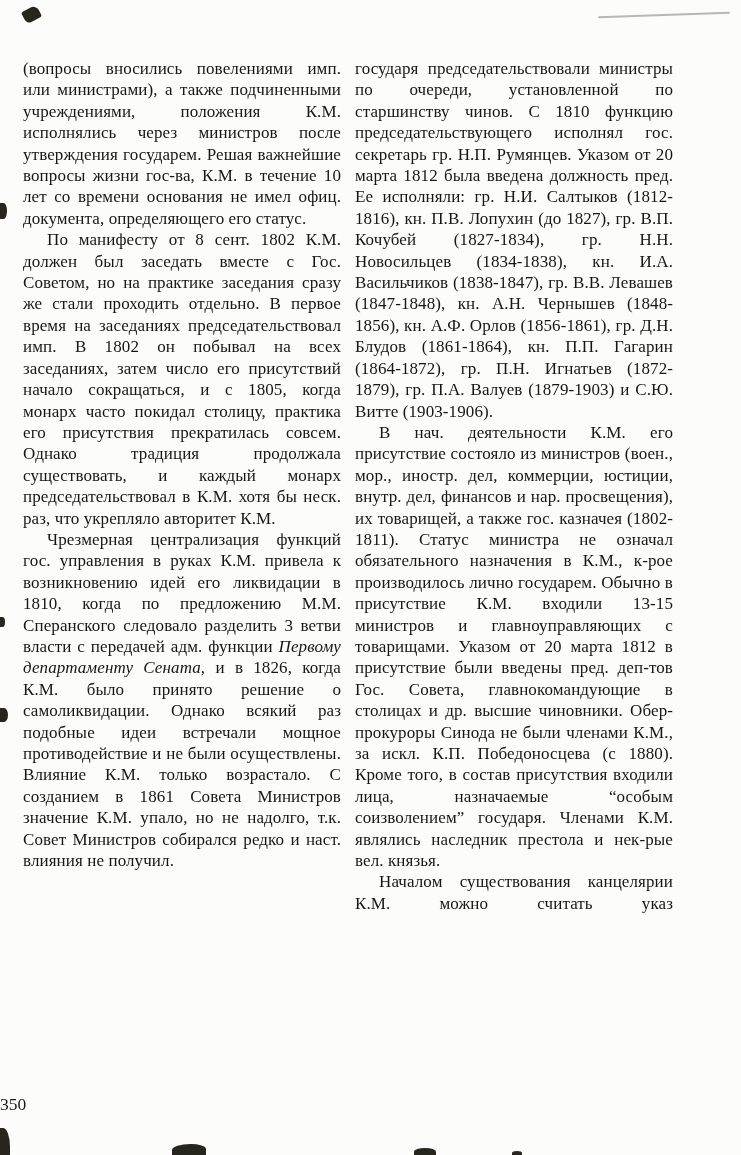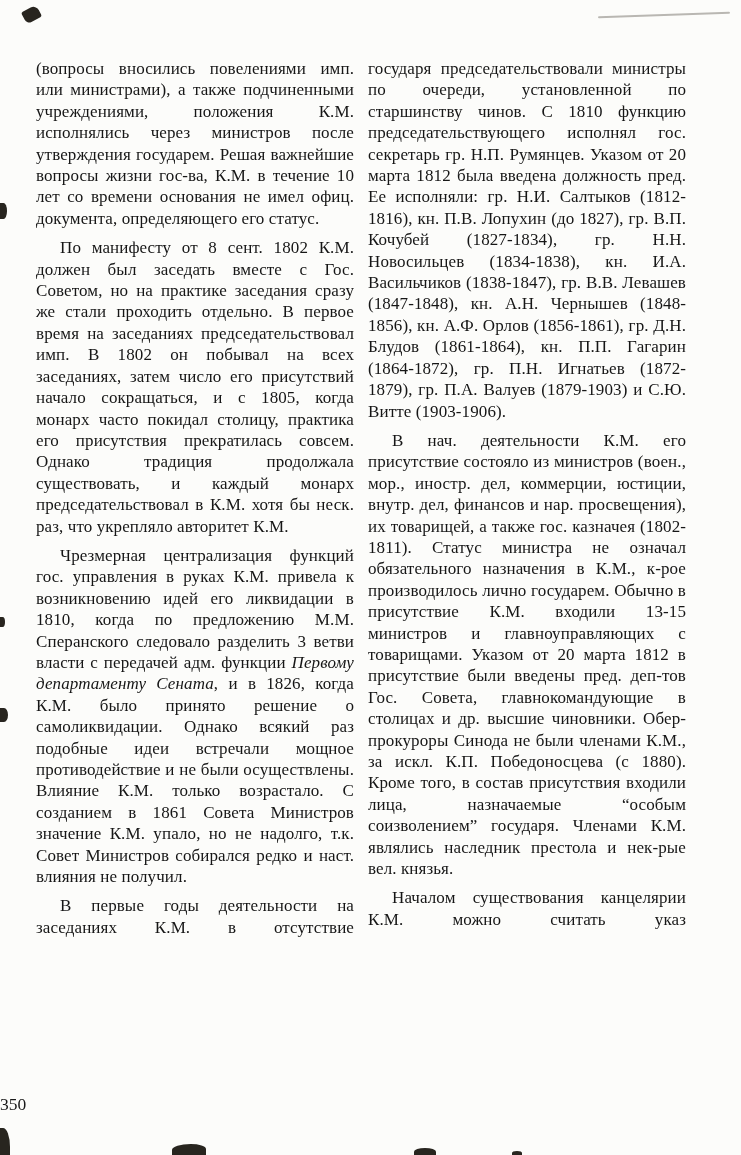--- a/index.html
+++ b/index.html
@@ -12,34 +12,34 @@
   .page {
     position: relative;
     width: 741px;
     height: 1155px;
     background: #fcfcfa;
     font-family: "Liberation Serif", "DejaVu Serif", serif;
     color: #161616;
   }
   .content {
     position: absolute;
-    left: 36px;
+    left: 23px;
     top: 58px;
     display: flex;
     gap: 14px;
   }
   .col {
     width: 318px;
     font-size: 17px;
     line-height: 21.4px;
     text-align: justify;
     letter-spacing: 0.1px;
   }
   .para { text-indent: 0; }
-  .para.indent { text-indent: 24px; margin-top: 8px; }
+  .para.indent { text-indent: 24px; }
   
   .para.cont { text-align-last: justify; }
   .para i { font-style: italic; }
   .page-number {
     position: absolute;
     top: 1094px;
     left: 0;
     width: 741px;
     text-align: left;
     font-size: 17.5px;
@@ -69,21 +69,20 @@
 <body>
 
 <div class="page">
 
   <div class="content">
 
     <div class="col">
       <p class="para">(вопросы вносились повелениями имп. или министрами), а также подчиненными учреждениями, положения К.М. исполнялись через министров после утверждения государем. Решая важнейшие вопросы жизни гос-ва, К.М. в течение 10 лет со времени основания не имел офиц. документа, определяющего его статус.</p>
       <p class="para indent">По манифесту от 8 сент. 1802 К.М. должен был заседать вместе с Гос. Советом, но на практике заседания сразу же стали проходить отдельно. В первое время на заседаниях председательствовал имп. В 1802 он побывал на всех заседаниях, затем число его присутствий начало сокращаться, и с 1805, когда монарх часто покидал столицу, практика его присутствия прекратилась совсем. Однако традиция продолжала существовать, и каждый монарх председательствовал в К.М. хотя бы неск. раз, что укрепляло авторитет К.М.</p>
       <p class="para indent"><span>Чрезмерная централизация функций гос. управления в руках К.М. привела к возникновению идей его ликвидации в 1810, когда по предложению М.М. Сперанского следовало разделить 3 ветви власти с передачей адм. функции </span><i>Первому департаменту Сената</i><span>, и в 1826, когда К.М. было принято решение о самоликвидации. Однако всякий раз подобные идеи встречали мощное противодействие и не были осуществлены. Влияние К.М. только возрастало. С созданием в 1861 Совета Министров значение К.М. упало, но не надолго, т.к. Совет Министров собирался редко и наст. влияния не получил.</span></p>
-      <p class="para indent cont">В первые годы деятельности на заседаниях К.М. в отсутствие</p>
     </div>
 
     <div class="col">
       <p class="para">государя председательствовали министры по очереди, установленной по старшинству чинов. С 1810 функцию председательствующего исполнял гос. секретарь гр. Н.П. Румянцев. Указом от 20 марта 1812 была введена должность пред. Ее исполняли: гр. Н.И. Салтыков (1812-1816), кн. П.В. Лопухин (до 1827), гр. В.П. Кочубей (1827-1834), гр. Н.Н. Новосильцев (1834-1838), кн. И.А. Васильчиков (1838-1847), гр. В.В. Левашев (1847-1848), кн. А.Н. Чернышев (1848-1856), кн. А.Ф. Орлов (1856-1861), гр. Д.Н. Блудов (1861-1864), кн. П.П. Гагарин (1864-1872), гр. П.Н. Игнатьев (1872-1879), гр. П.А. Валуев (1879-1903) и С.Ю. Витте (1903-1906).</p>
       <p class="para indent">В нач. деятельности К.М. его присутствие состояло из министров (воен., мор., иностр. дел, коммерции, юстиции, внутр. дел, финансов и нар. просвещения), их товарищей, а также гос. казначея (1802-1811). Статус министра не означал обязательного назначения в К.М., к-рое производилось лично государем. Обычно в присутствие К.М. входили 13-15 министров и главноуправляющих с товарищами. Указом от 20 марта 1812 в присутствие были введены пред. деп-тов Гос. Совета, главнокомандующие в столицах и др. высшие чиновники. Обер-прокуроры Синода не были членами К.М., за искл. К.П. Победоносцева (с 1880). Кроме того, в состав присутствия входили лица, назначаемые “особым соизволением” государя. Членами К.М. являлись наследник престола и нек-рые вел. князья.</p>
       <p class="para indent cont">Началом существования канцелярии К.М. можно считать указ</p>
     </div>
 
   </div>
 

